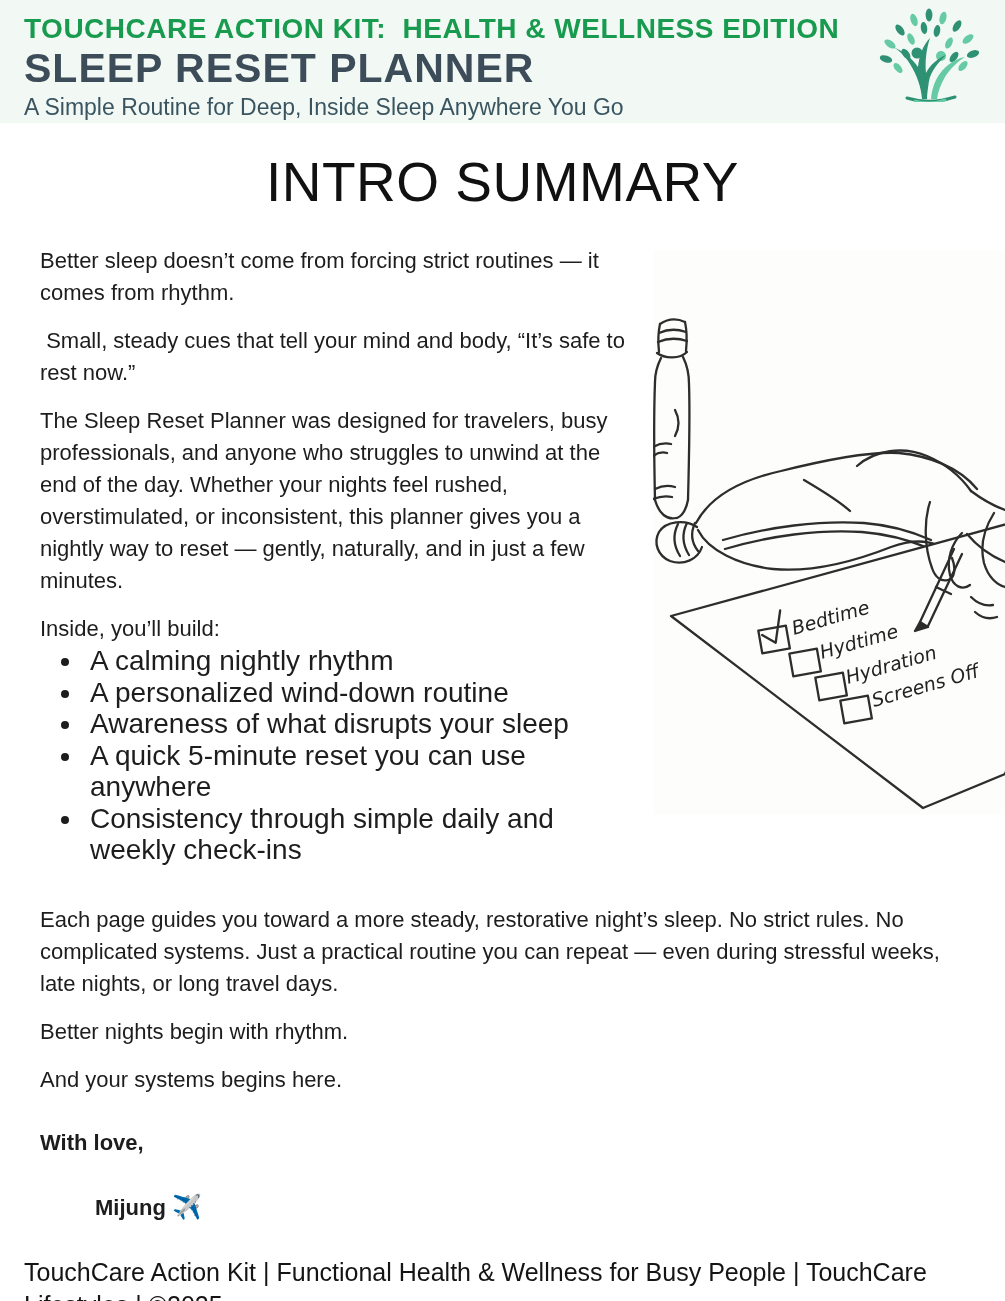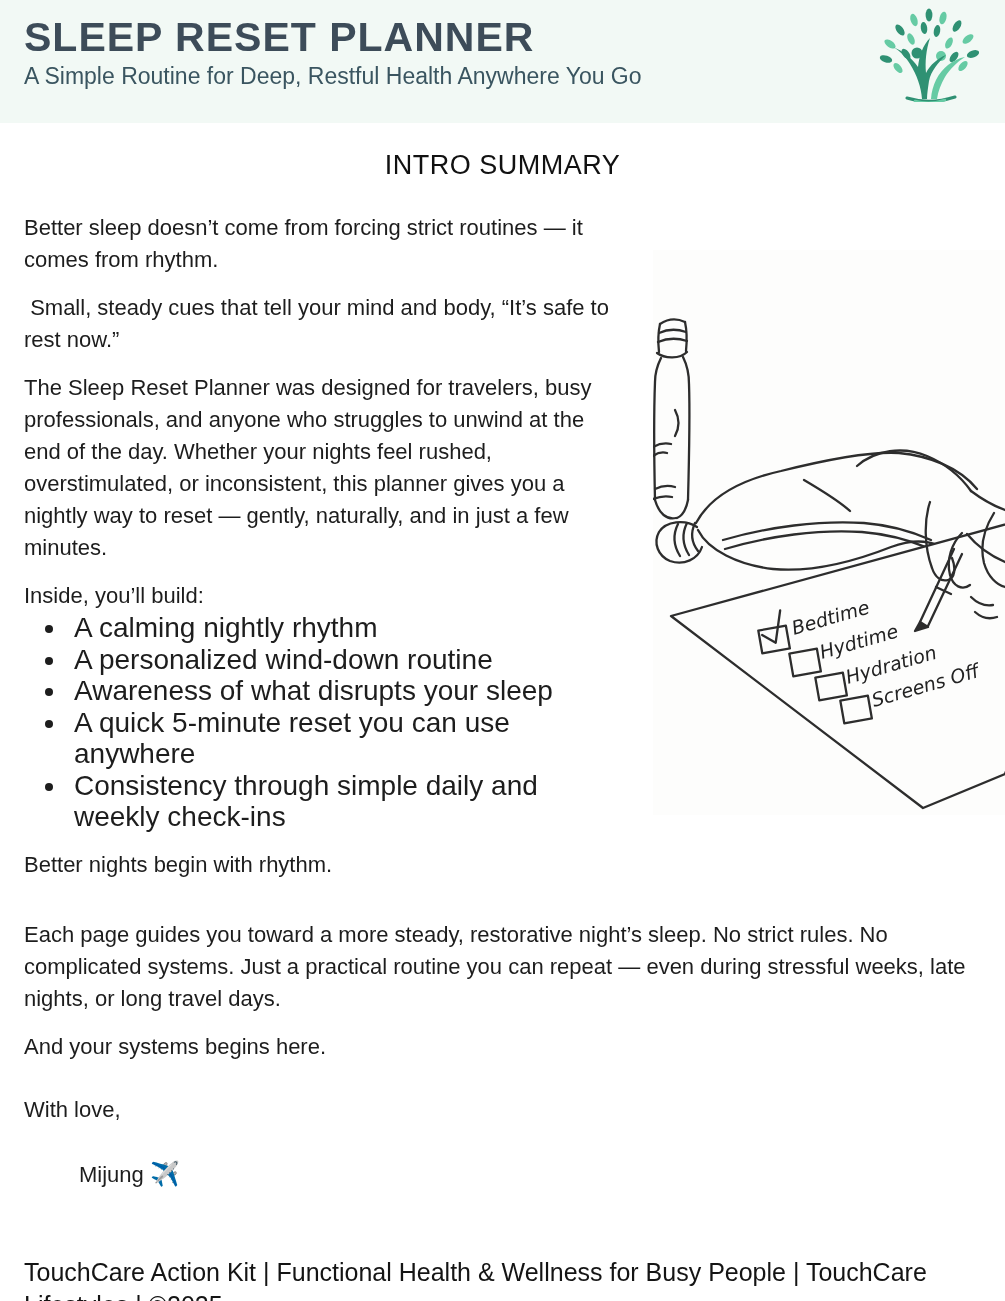--- a/index.html
+++ b/index.html
@@ -9,48 +9,49 @@
   
   .header{position:absolute;left:0;top:0;width:1005px;height:123px;background:#f2f9f5;}
   .header-inner{padding:14px 0 0 24px;}
   .kicker{font-size:28px;font-weight:700;letter-spacing:.5px;color:#189b4e;line-height:1.1;white-space:pre-wrap;}
   .doc-title{font-size:41px;font-weight:700;letter-spacing:1px;color:#3d4c59;line-height:1.05;margin-top:2px;}
   .doc-subtitle{font-size:23px;font-weight:400;color:#3a5560;line-height:1.2;margin-top:4px;white-space:pre-wrap;}
   .logo{position:absolute;right:22px;top:6px;width:108px;height:96px;}
 
   
   .main{position:absolute;left:0;top:123px;width:1005px;}
-  .page-heading{margin:27px 0 0 0;text-align:center;font-size:27px;font-weight:500;color:#111;letter-spacing:.5px;}
-  .content{padding:0 24px;}
+  .page-heading{margin:27px 0 0 0;text-align:center;font-size:55px;font-weight:500;color:#111;letter-spacing:.5px;}
+  .content{padding:0 40px;}
   .para{font-size:22px;line-height:32px;color:#1d1d1d;margin:16px 0 0 0;white-space:pre-wrap;}
   .narrow{max-width:600px;}
   .wide{max-width:945px;}
   .first-para{margin-top:31px;}
   ul.build-list{margin:0;padding:0 0 0 44px;max-width:560px;}
   ul.build-list li{font-size:28px;line-height:31.5px;color:#1d1d1d;padding-left:6px;}
   .after-art{margin-top:38px;}
-  .signoff{margin-top:31px;}
+  .signoff{margin-top:31px;font-weight:bold;}
   .plane{color:#7ea9d8;font-size:24px;}
 
   
   .illustration{position:absolute;left:653px;top:250px;width:352px;height:565px;background:#fdfdfc;}
   .illustration svg{display:block;}
 
   
   .footer{position:absolute;left:24px;top:1256px;width:960px;font-size:25px;color:#141414;line-height:1.3;}
 </style>
 </head>
 <body>
 
 <div class="page">
 
   <div class="header">
     <div class="header-inner">
+      <div class="kicker">TOUCHCARE ACTION KIT:  HEALTH &amp; WELLNESS EDITION</div>
       <div class="doc-title">SLEEP RESET PLANNER</div>
-      <div class="doc-subtitle">A Simple Routine for Deep, Restful Health Anywhere You Go</div>
+      <div class="doc-subtitle">A Simple Routine for Deep, Inside Sleep Anywhere You Go</div>
     </div>
 
     <svg class="logo" viewBox="0 0 104 96" aria-hidden="true">
       <g>
         <ellipse cx="52" cy="9" rx="3.4" ry="6.4" fill="#2f9173"></ellipse>
         <ellipse cx="37" cy="14" rx="3.4" ry="6.4" fill="#66cba4" transform="rotate(-18 37 14)"></ellipse>
         <ellipse cx="23" cy="24" rx="3.4" ry="6.4" fill="#2f9173" transform="rotate(-36 23 24)"></ellipse>
         <ellipse cx="13" cy="38" rx="3.4" ry="6.4" fill="#66cba4" transform="rotate(-55 13 38)"></ellipse>
         <ellipse cx="9" cy="53" rx="3.4" ry="6.4" fill="#2f9173" transform="rotate(-72 9 53)"></ellipse>
         <ellipse cx="21" cy="62" rx="3.2" ry="6" fill="#66cba4" transform="rotate(-40 21 62)"></ellipse>
@@ -82,22 +83,22 @@
       <p class="para narrow"> Small, steady cues that tell your mind and body, “It’s safe to rest now.”</p>
       <p class="para narrow">The Sleep Reset Planner was designed for travelers, busy professionals, and anyone who struggles to unwind at the end of the day. Whether your nights feel rushed, overstimulated, or inconsistent, this planner gives you a nightly way to reset — gently, naturally, and in just a few minutes.</p>
       <p class="para narrow">Inside, you’ll build:</p>
       <ul class="build-list">
         <li>A calming nightly rhythm</li>
         <li>A personalized wind-down routine</li>
         <li>Awareness of what disrupts your sleep</li>
         <li>A quick 5-minute reset you can use anywhere</li>
         <li>Consistency through simple daily and weekly check-ins</li>
       </ul>
+      <p class="para wide after-art">Each page guides you toward a more steady, restorative night’s sleep. No strict rules. No complicated systems. Just a practical routine you can repeat — even during stressful weeks, late nights, or long travel days.</p>
       <p class="para wide">Better nights begin with rhythm.</p>
-      <p class="para wide after-art">Each page guides you toward a more steady, restorative night’s sleep. No strict rules. No complicated systems. Just a practical routine you can repeat — even during stressful weeks, late nights, or long travel days.</p>
       <p class="para wide">And your systems begins here.</p>
       <p class="para wide signoff"><span>With love,</span><br>
         <span> Mijung </span><span class="plane">✈️</span></p>
     </div>
   </div>
 
   <div class="illustration">
     <svg width="352" height="565" viewBox="0 0 352 565" aria-hidden="true">
       <g stroke="#2d2d2d" stroke-width="2.3" fill="none" stroke-linecap="round" stroke-linejoin="round">
 

